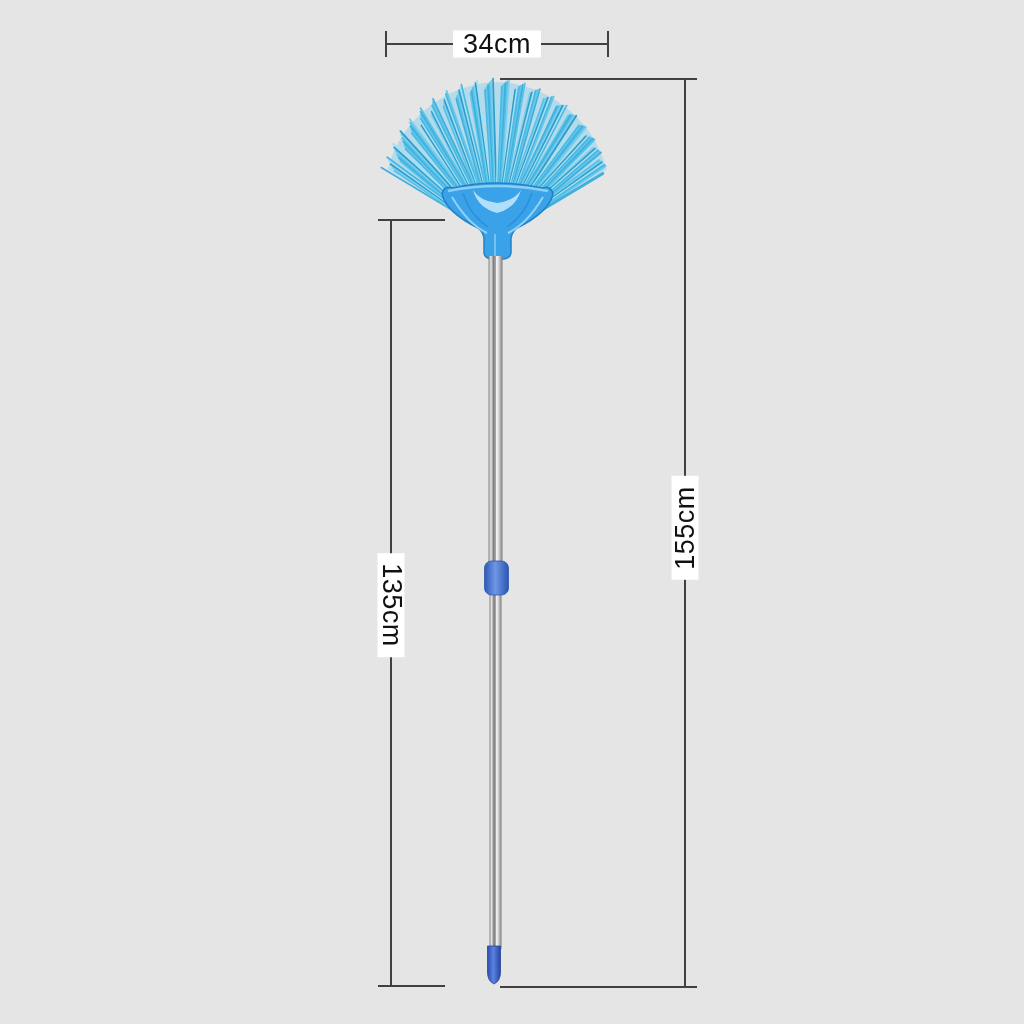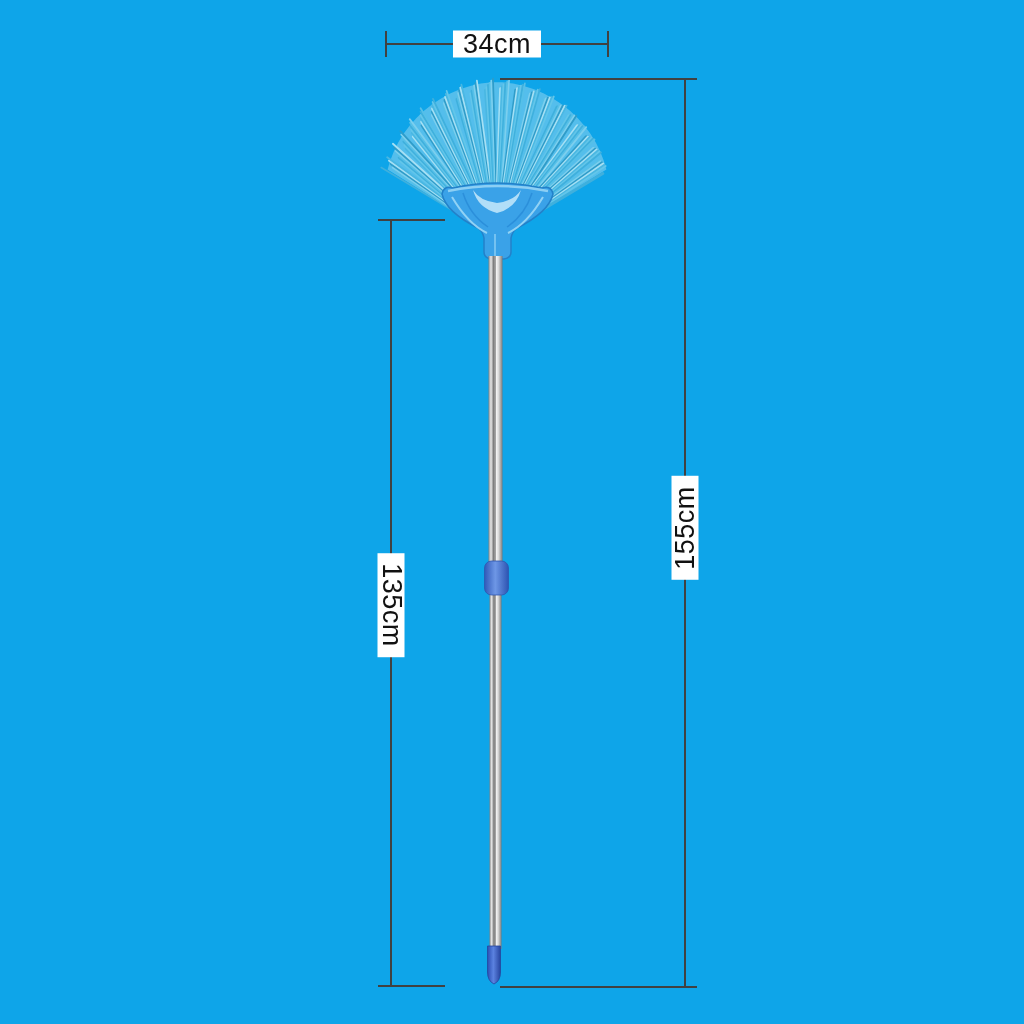--- a/index.html
+++ b/index.html
@@ -29,21 +29,21 @@
   
   #dim-total{left:500px;top:78px;width:197px;height:910px;}
   #dim-total .hline-t{left:0;right:0;top:0;height:2px;}
   #dim-total .hline-b{left:0;right:0;bottom:0;height:2px;}
   #dim-total .vline{left:184px;top:0;bottom:0;width:2px;}
   #dim-total .dim-label{left:185px;top:450px;transform:translate(-50%,-50%) rotate(-90deg);}
 </style>
 </head>
 <body>
 
-<div id="canvas" style="background: #0ea5e9;">
+<div id="canvas" style="background: #e5e5e5;">
 
   <svg id="broom-svg" viewBox="0 0 1024 1024">
     <defs>
       <linearGradient id="poleGrad" x1="0" y1="0" x2="1" y2="0">
         <stop offset="0" stop-color="#858585"></stop>
         <stop offset="0.18" stop-color="#e8e8e8"></stop>
         <stop offset="0.38" stop-color="#707070"></stop>
         <stop offset="0.52" stop-color="#fafafa"></stop>
         <stop offset="0.72" stop-color="#d9d9d9"></stop>
         <stop offset="1" stop-color="#7a7a7a"></stop>

